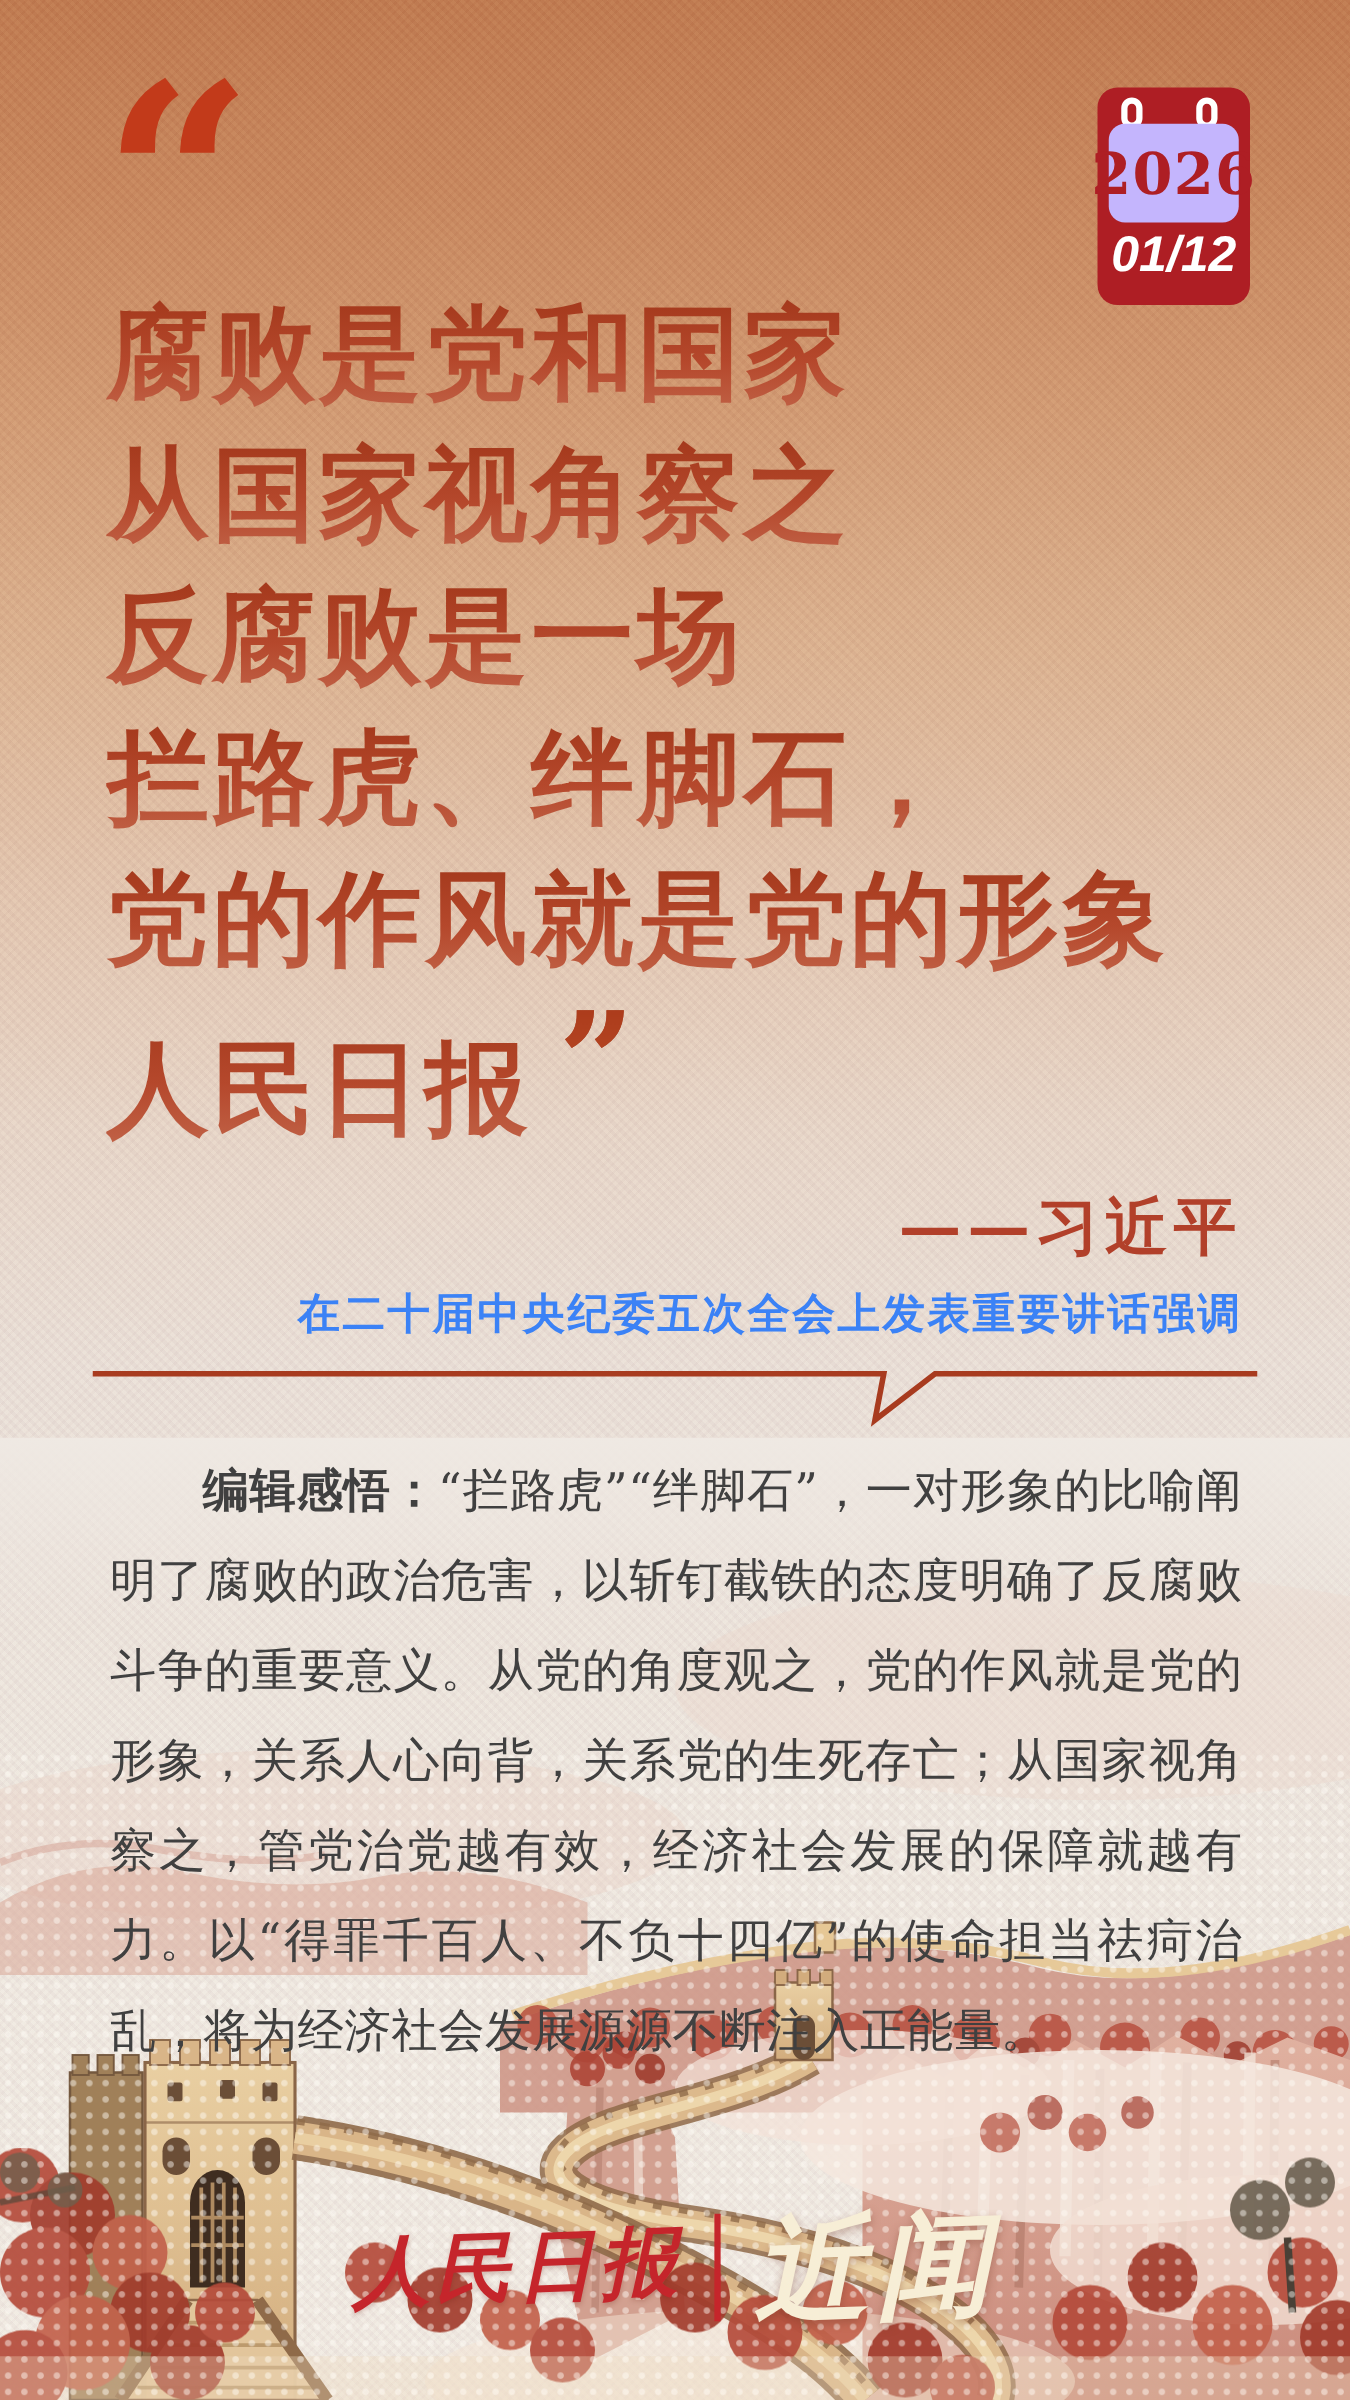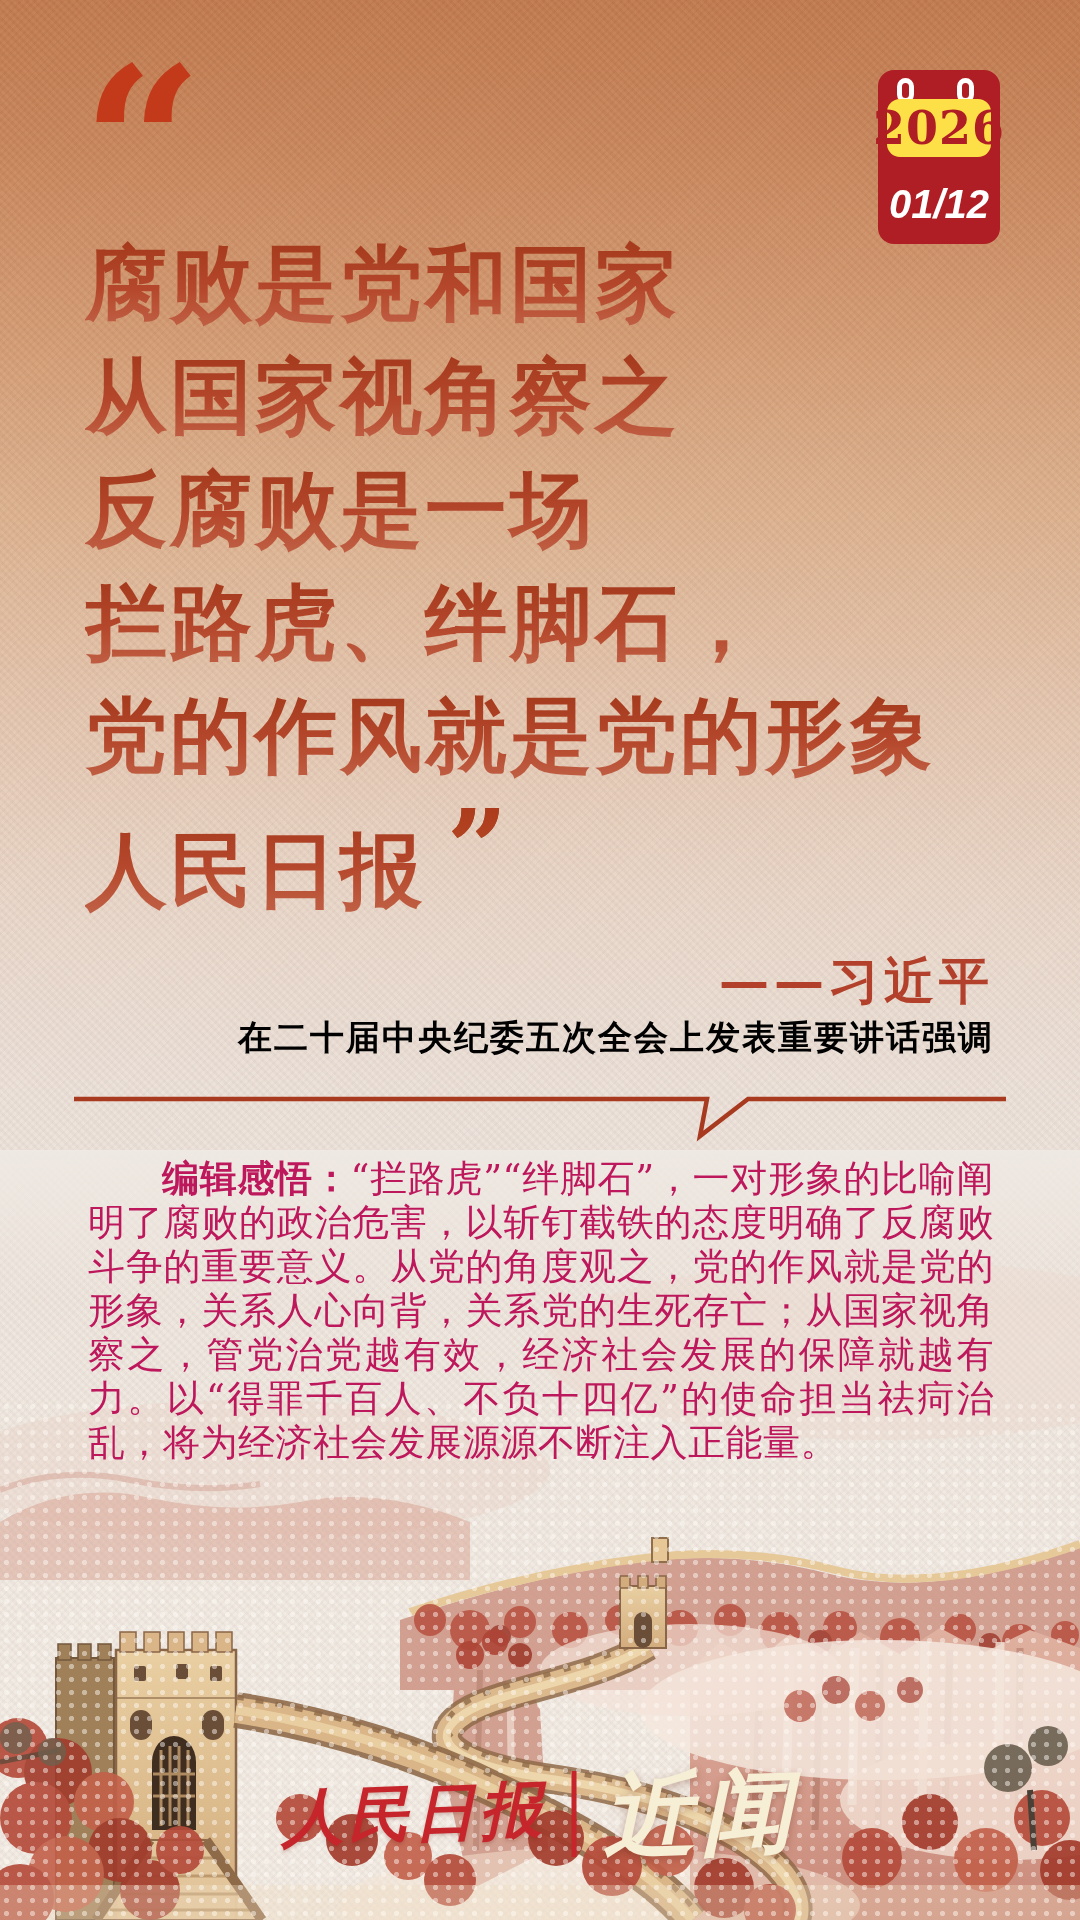--- a/index.html
+++ b/index.html
@@ -19,22 +19,22 @@
       repeating-linear-gradient(-45deg, rgba(90,30,15,0.025) 0 2px, rgba(255,240,200,0.025) 2px 5px);
   }
 
   
   .badge{position:absolute;left:878px;top:70px;width:122px;height:174px;
     background:#ae1e24;border-radius:16px;z-index:4;}
   .badge .ring{position:absolute;top:8px;width:7px;height:15px;
     border:5px solid #ffffff;border-radius:9px;background:transparent;}
   .badge .ring.r1{left:19px}
   .badge .ring.r2{left:79px}
-  .badge .year-card{position:absolute;left:9px;top:29px;width:104px;height:58px;
-    background:#fde047;border-radius:13px;display:flex;align-items:center;justify-content:center;}
+  .badge .year-card{position:absolute;left:9px;top:29px;width:104px;height:79px;
+    background:#c4b5fd;border-radius:13px;display:flex;align-items:center;justify-content:center;}
   .badge .year{font-size:46px;font-weight:700;color:#ae1e24;letter-spacing:1px;
     font-family:"DejaVu Serif",serif;}
   .badge .day{position:absolute;left:0;right:0;top:112px;text-align:center;
     color:#ffffff;font-size:40px;font-weight:700;
     font-family:"Liberation Sans","DejaVu Sans",sans-serif;font-style:italic;}
 
   
   .q-open{position:absolute;left:82px;top:40px;z-index:3;
     font-size:210px;line-height:1;height:170px;overflow:visible;
     color:#c23a1a;font-weight:700;font-family:"DejaVu Serif",serif;}
@@ -49,29 +49,29 @@
     vertical-align:14px;letter-spacing:0;
     background:none;-webkit-background-clip:border-box;}
   @supports ((-webkit-background-clip:text) or (background-clip:text)){
     .q-close{background:linear-gradient(180deg,#a83617 0%,#c0552f 100%);
       -webkit-background-clip:text;background-clip:text;color:transparent;}
   }
 
   
   .attrib{position:absolute;right:86px;top:946px;text-align:right;z-index:3;}
   .author{font-size:50px;line-height:70px;color:#b2402a;font-weight:700;letter-spacing:5px;}
-  .context{font-size:34px;line-height:42px;color:#000000;
+  .context{margin-top:14px;font-size:34px;line-height:42px;color:#3b82f6;
     font-weight:700;letter-spacing:2px;}
 
   
   .divider{position:absolute;left:74px;top:1092px;z-index:3;}
 
   
   .note{position:absolute;left:88px;top:1156px;width:906px;z-index:3;
-    font-size:37px;line-height:44px;color:#be185d;
+    font-size:37px;line-height:72px;color:#404040;
     text-align:justify;text-indent:74px;letter-spacing:0.5px;}
   .note b{font-weight:700;}
 
   
   .painting{position:absolute;left:0;top:1150px;width:1080px;height:770px;z-index:2;}
   .painting svg{display:block}
   .dots{position:absolute;left:0;top:250px;right:0;bottom:0;pointer-events:none;
     background-image:radial-gradient(circle, rgba(255,252,246,0.55) 2.2px, rgba(255,255,255,0) 3px);
     background-size:13px 13px;opacity:.85;}
 

